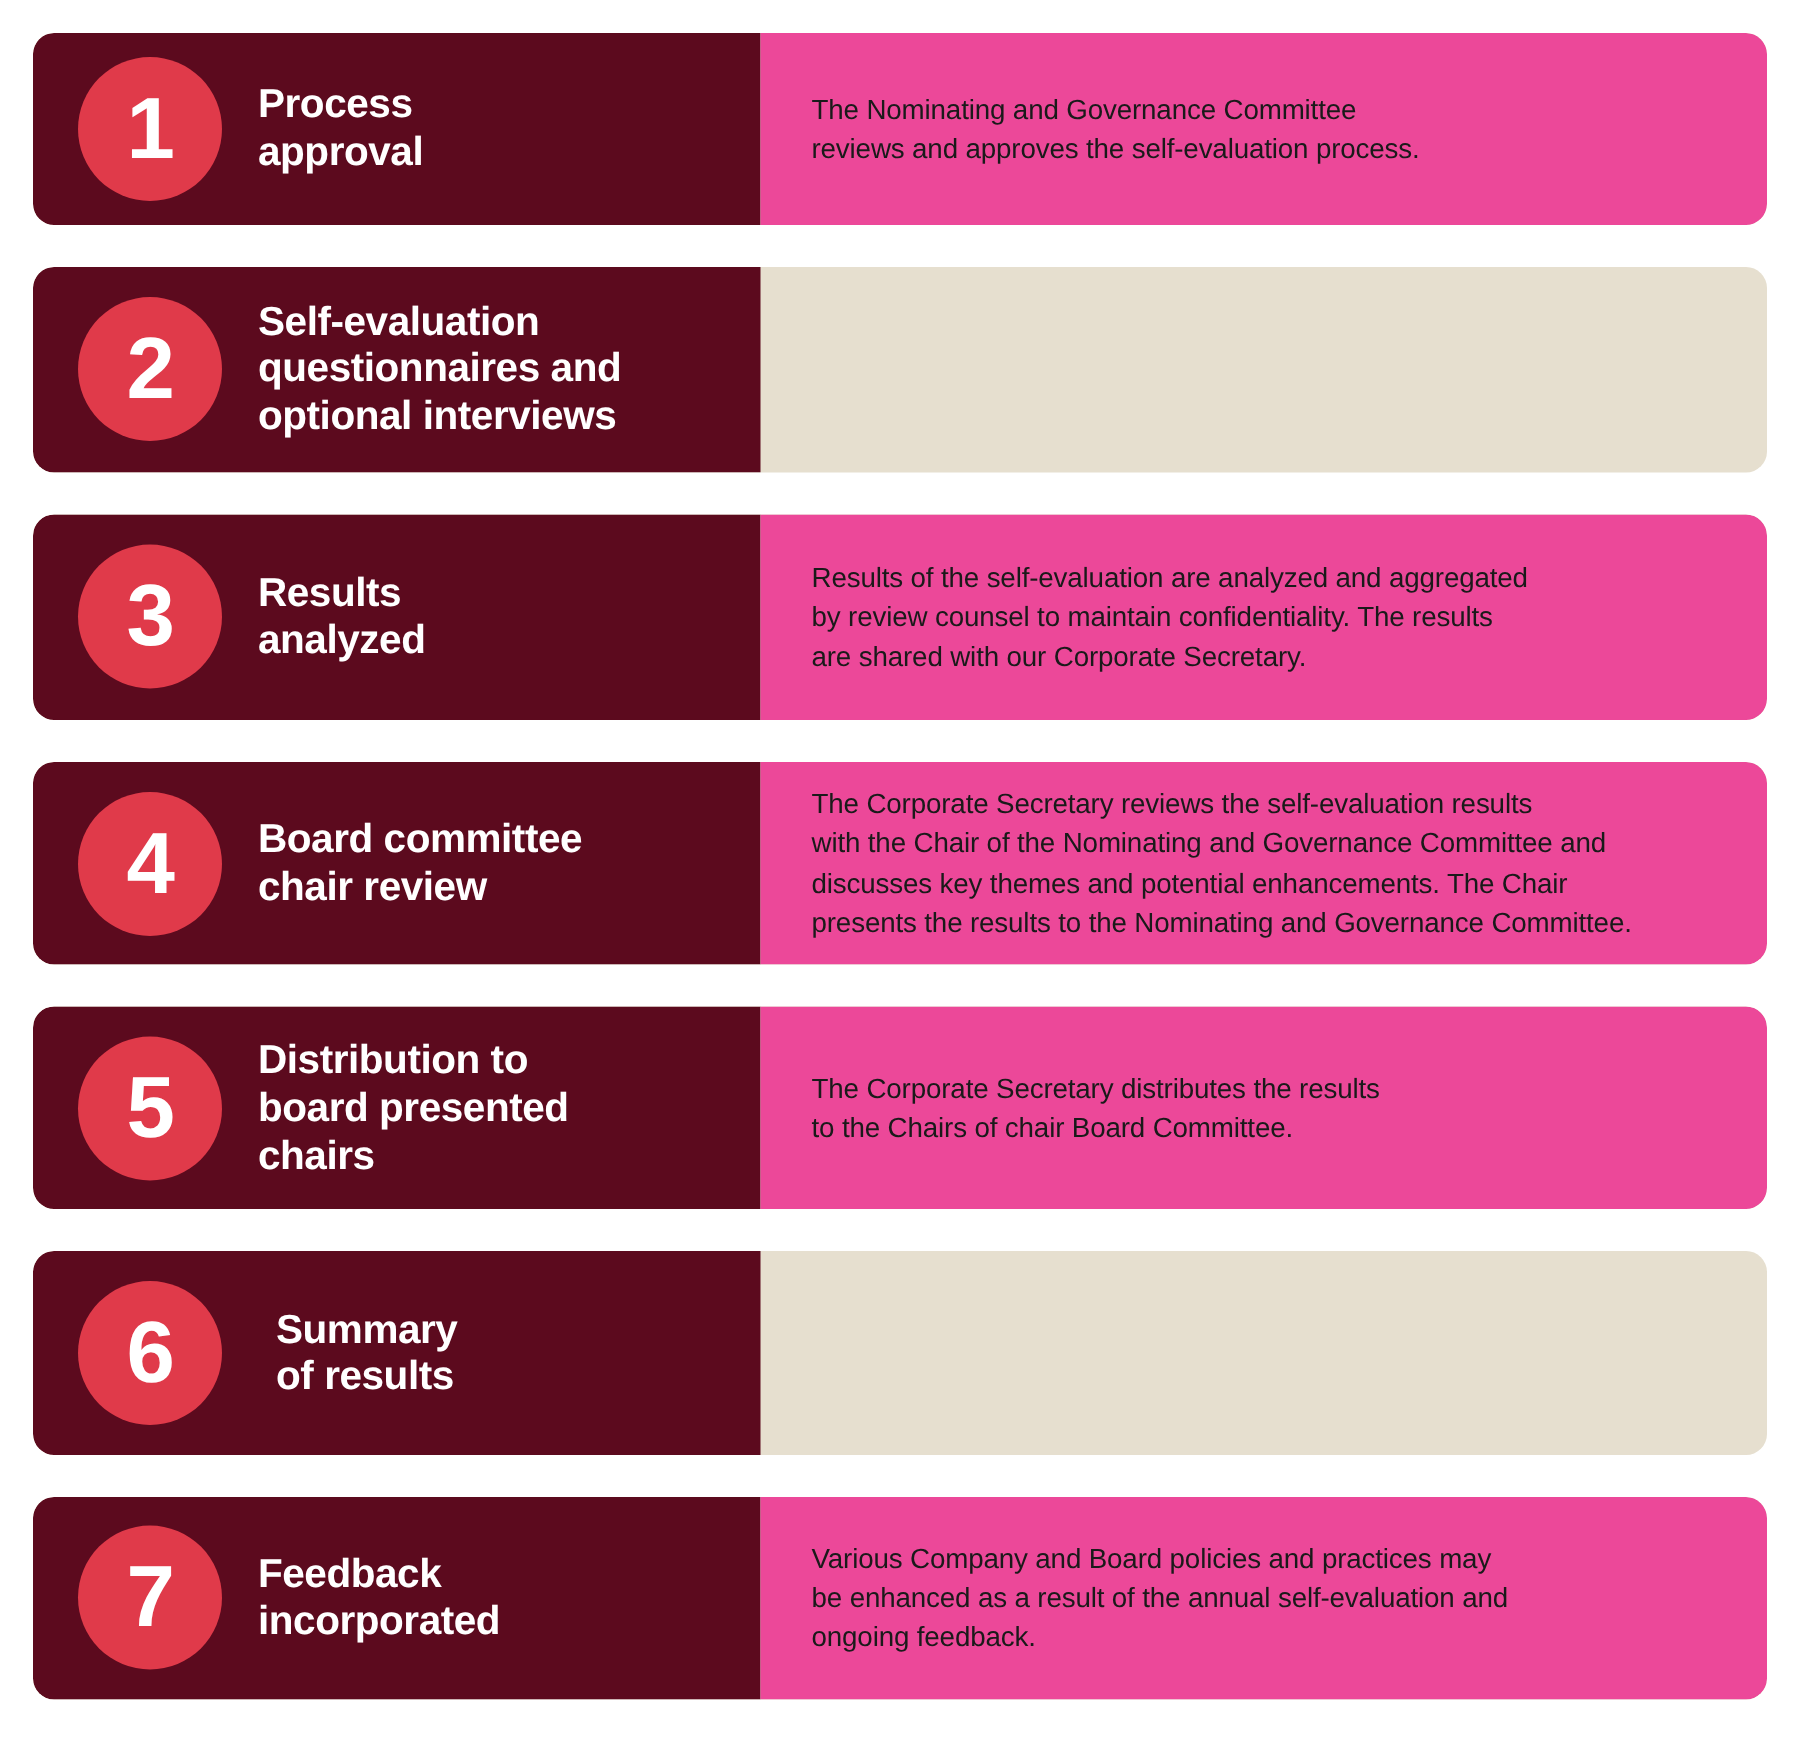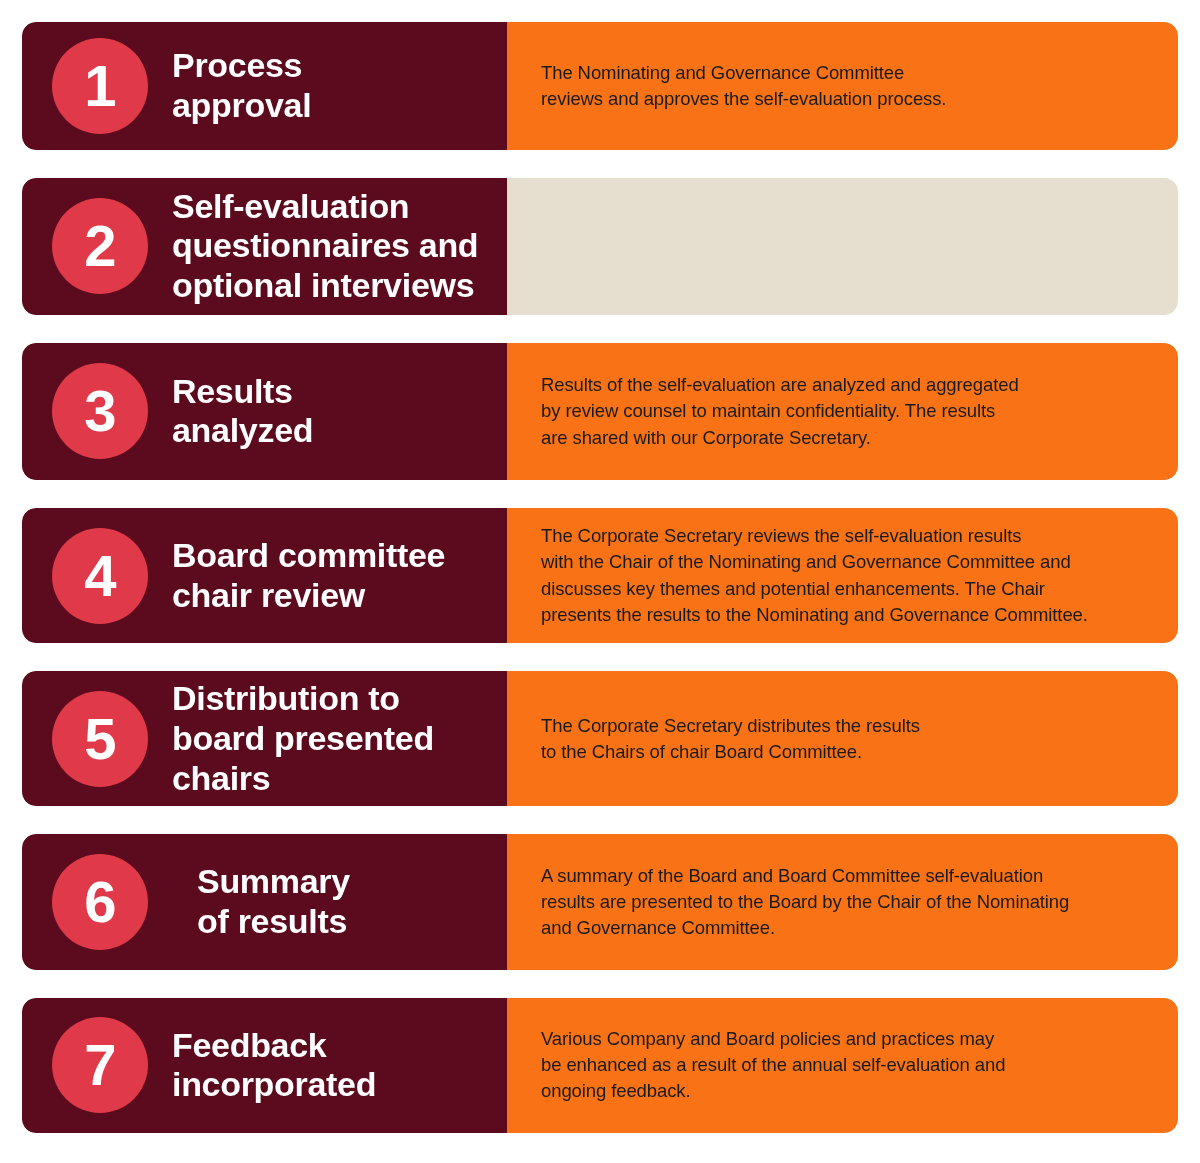--- a/index.html
+++ b/index.html
@@ -71,38 +71,37 @@
     font-size: 58px;
     font-weight: bold;
     line-height: 1;
     letter-spacing: -1px;
     user-select: none;
   }
 
   .step-title {
     flex: 1 1 auto;
     color: #ffffff;
-    font-size: 34px;
+    font-size: 27px;
     font-weight: bold;
     line-height: 1.17;
     padding-left: 24px;
     padding-right: 3px;
     white-space: pre-line;
     letter-spacing: -0.3px;
   }
 
   
   .step-row.r6 .step-title {
     padding-left: 36px;
-    margin-left: 13px;
   }
 
   .step-right {
     flex: 1 1 auto;
-    background: #f97316;
+    background: #ec4899;
     display: flex;
     align-items: center;
     box-sizing: border-box;
     padding: 0 34px 0 34px;
     border-radius: 0 14px 14px 0;
   }
 
   .step-desc {
     color: #1A1A1A;
     font-size: 18.5px;
@@ -176,25 +175,20 @@
 to the Chairs of chair Board Committee.</div>
     </div>
   </div>
 
   <div class="step-row h6 r6">
     <div class="step-left">
       <div class="step-badge">6</div>
       <div class="step-title">Summary
 of results</div>
     </div>
-    <div class="step-right">
-      <div class="step-desc">A summary of the Board and Board Committee self-evaluation
-results are presented to the Board by the Chair of the Nominating
-and Governance Committee.</div>
-    </div>
   </div>
 
   <div class="step-row h7 r7">
     <div class="step-left">
       <div class="step-badge">7</div>
       <div class="step-title">Feedback
 incorporated</div>
     </div>
     <div class="step-right">
       <div class="step-desc">Various Company and Board policies and practices may

